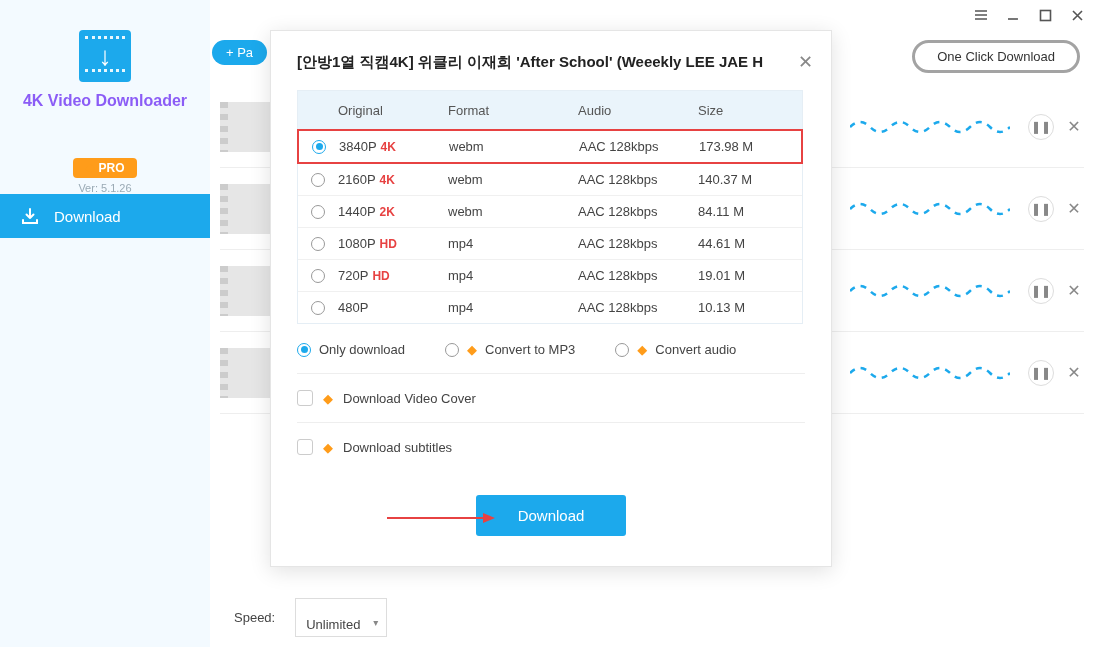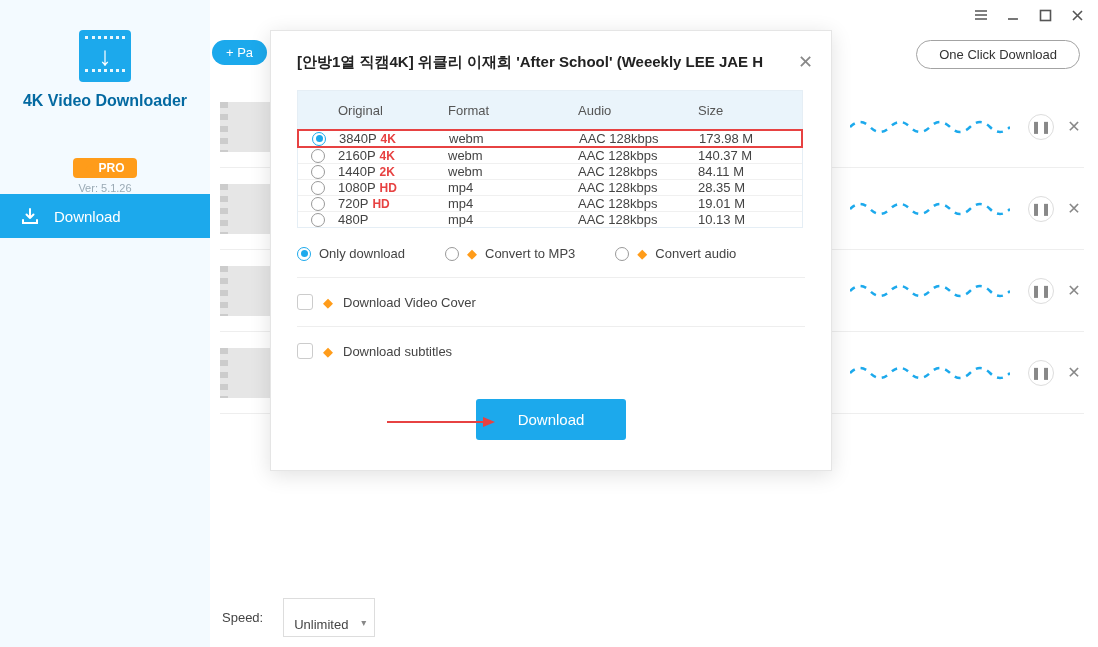--- a/index.html
+++ b/index.html
@@ -1,29 +1,29 @@
 <!DOCTYPE html>
 <html><head>
 <meta charset="utf-8">
 <style>
 * { box-sizing: border-box; margin: 0; padding: 0; }
 body { font-family: -apple-system, "Segoe UI", Arial, sans-serif; font-size: 13px; color: #333; background: #fff; width: 1098px; height: 647px; overflow: hidden; position: relative; }
 
 .titlebar { position: absolute; top: 8px; right: 14px; display: flex; gap: 18px; align-items: center; }
 .titlebar .win-btn { width: 14px; height: 14px; cursor: pointer; display: flex; align-items: center; justify-content: center; color: #555; }
-.one-click { position: absolute; top: 40px; right: 18px; border: 1px solid #a3a3a3; border-radius: 18px; padding: 6px 22px; font-size: 13px; color: #333; background: #fff; cursor: pointer; }
+.one-click { position: absolute; top: 40px; right: 18px; border: 3px solid #a3a3a3; border-radius: 18px; padding: 6px 22px; font-size: 13px; color: #333; background: #fff; cursor: pointer; }
 
 .sidebar { position: absolute; left: 0; top: 0; width: 210px; height: 100%; background: #f3faff; }
 .logo-wrap { text-align: center; padding-top: 30px; }
 .logo-box { width: 52px; height: 52px; background: #1ca9ec; border-radius: 4px; margin: 0 auto 10px; position: relative; display:flex; align-items:center; justify-content:center; }
 .logo-box::before, .logo-box::after { content:""; position:absolute; left:6px; right:6px; height:4px; }
 .logo-box::before { top:6px; border-top:3px dotted rgba(255,255,255,.9); }
 .logo-box::after { bottom:6px; border-top:3px dotted rgba(255,255,255,.9); }
 .logo-arrow { color:#fff; font-size:26px; font-weight:bold; }
-.app-title { font-size: 16px; font-weight: 600; color: #0369a1; margin-bottom: 10px; }
+.app-title { font-size: 16px; font-weight: 600; color: #8b5cf6; margin-bottom: 10px; }
 .pro-badge { display: inline-flex; align-items:center; gap:4px; background: #ff9c1a; color: #fff; font-weight: 600; font-size: 12px; padding: 3px 12px; border-radius: 4px; margin-bottom: 4px; margin-top: 38px; }
 .version { font-size: 11px; color: #9aaab5; }
 
 .nav-item { display: flex; align-items: center; gap: 14px; padding: 12px 20px; font-size: 15px; cursor: pointer; }
 .nav-item.active { background: #1ca9ec; color: #fff; }
 .nav-item .nav-icon { width: 20px; display:flex; justify-content:center; }
 .nav-item.convert { color: #333; }
 .nav-item.convert .nav-icon { color:#1ca9ec; }
 
 .main { position: absolute; left: 210px; top: 0; right: 0; bottom: 0; }
@@ -36,31 +36,31 @@
 .thumb { width:66px; height:50px; background:#e6e6e6; position:relative; margin-right:12px; }
 .thumb::before,.thumb::after{content:"";position:absolute;top:0;bottom:0;width:8px;}
 .thumb::before{left:0;background:repeating-linear-gradient(#ccc 0 6px,#e6e6e6 6px 12px);}
 .thumb::after{right:0;background:repeating-linear-gradient(#ccc 0 6px,#e6e6e6 6px 12px);}
 .bg-row .spacer{flex:1;}
 .wave { width:160px; height:30px; margin-right:18px; }
 .row-btns { display:flex; gap:10px; align-items:center; }
 .circ-btn { width:26px; height:26px; border:1px solid #ddd; border-radius:50%; display:flex; align-items:center; justify-content:center; color:#888; font-size:12px; cursor:pointer; }
 .x-btn { width:20px; height:20px; color:#888; cursor:pointer; display:flex; align-items:center; justify-content:center; font-size:16px; }
 
-.footer { position:absolute; bottom:10px; left:12px; display:flex; align-items:center; gap:20px; font-size:13px; color:#444; }
+.footer { position:absolute; bottom:10px; left:24px; display:flex; align-items:center; gap:20px; font-size:13px; color:#444; }
 .speed-sel { border:1px solid #ddd; padding:18px 26px 4px 10px; position:relative; cursor:pointer; background:#fff; }
 .speed-sel::after { content:"▾"; position:absolute; right:8px; color:#888; font-size:10px; }
 
 .modal { position:absolute; left:270px; top:30px; width:562px; background:#fff; border:1px solid #e5e5e5; box-shadow:0 4px 20px rgba(0,0,0,.12); padding: 22px 26px 30px; }
 .modal-title { font-size:15px; font-weight:600; color:#222; margin-bottom:18px; padding-right:24px; white-space:nowrap; overflow:hidden; }
 .modal-close { position:absolute; top:20px; right:18px; color:#888; font-size:18px; cursor:pointer; }
 
 .qtable { width: 506px; border:1px solid #e5eef5; }
 .qhead { display:flex; background:#eaf4fb; padding:12px 0; font-size:13px; color:#555; }
-.qrow { display:flex; align-items:center; padding:0 0; font-size:13px; color:#444; border-top:1px solid #f0f0f0; cursor:pointer; }
+.qrow { display:flex; align-items:center; padding:8px 0; font-size:13px; color:#444; border-top:1px solid #f0f0f0; cursor:pointer; }
 .qrow.selected { border:2px solid #e74242; margin:-1px; position:relative; z-index:1; }
 .col-radio{width:40px; display:flex; justify-content:center;}
 .col-quality{width:110px;}
 .col-format{width:130px;}
 .col-audio{width:120px;}
 .col-size{flex:1;}
 .radio{width:14px;height:14px;border:1.5px solid #999;border-radius:50%;display:inline-flex;align-items:center;justify-content:center;}
 .radio.on{border-color:#1ca9ec;}
 .radio.on::after{content:"";width:7px;height:7px;background:#1ca9ec;border-radius:50%;}
 .tag{color:#e74242;font-weight:600;margin-left:4px;font-size:12px;}
@@ -230,21 +230,21 @@
           <div class="col-audio">AAC 128kbps</div>
           <div class="col-size">84.11 M</div>
         </div>
         <div class="qrow">
           <div class="col-radio">
             <span class="radio"></span>
           </div>
           <div class="col-quality">1080P<span class="tag">HD</span></div>
           <div class="col-format">mp4</div>
           <div class="col-audio">AAC 128kbps</div>
-          <div class="col-size">28.35 M</div>
+          <div class="col-size">44.61 M</div>
         </div>
         <div class="qrow">
           <div class="col-radio">
             <span class="radio"></span>
           </div>
           <div class="col-quality">720P<span class="tag">HD</span></div>
           <div class="col-format">mp4</div>
           <div class="col-audio">AAC 128kbps</div>
           <div class="col-size">19.01 M</div>
         </div>

